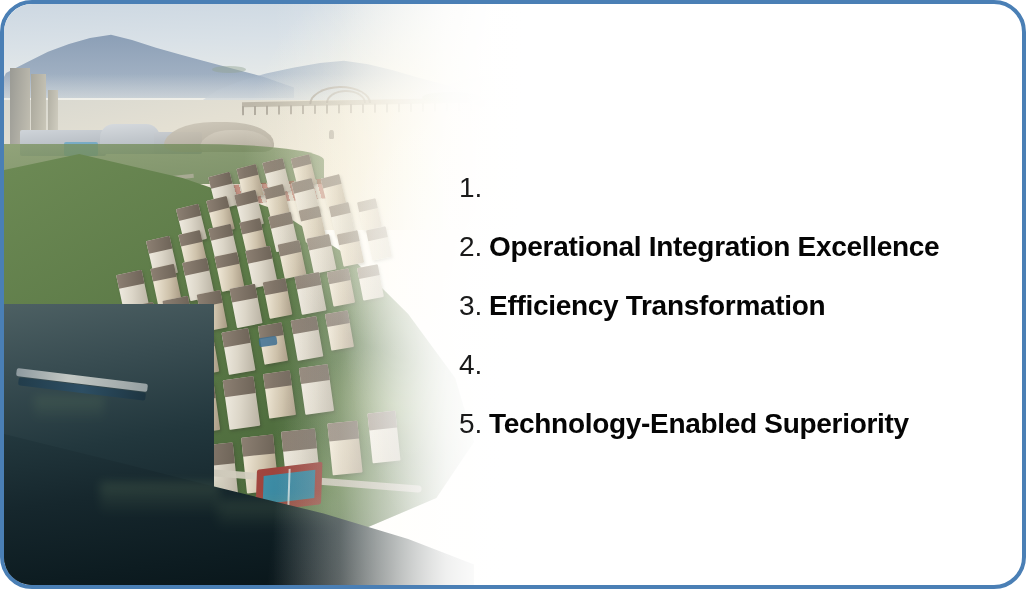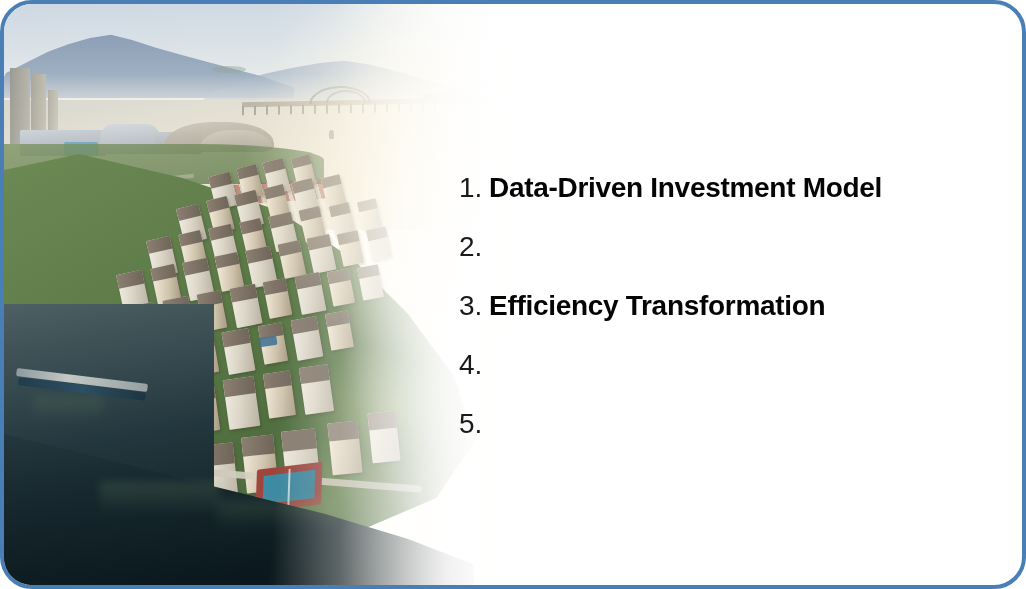--- a/index.html
+++ b/index.html
@@ -490,34 +490,35 @@
 
     <div class="sunwash"></div>
     <div class="fade"></div>
     <div class="fade-v"></div>
   </div>
 
   <div id="list">
 
     <div class="row">
       <span class="num">1.</span>
-      <span class="title">Data-Driven Investment Model</span>
     </div>
 
     <div class="row">
       <span class="num">2.</span>
+      <span class="title">Operational Integration Excellence</span>
     </div>
 
     <div class="row">
       <span class="num">3.</span>
       <span class="title">Efficiency Transformation</span>
     </div>
 
     <div class="row">
       <span class="num">4.</span>
     </div>
 
     <div class="row">
       <span class="num">5.</span>
+      <span class="title">Technology-Enabled Superiority</span>
     </div>
 
   </div>
 </div>
 
 </body></html>

